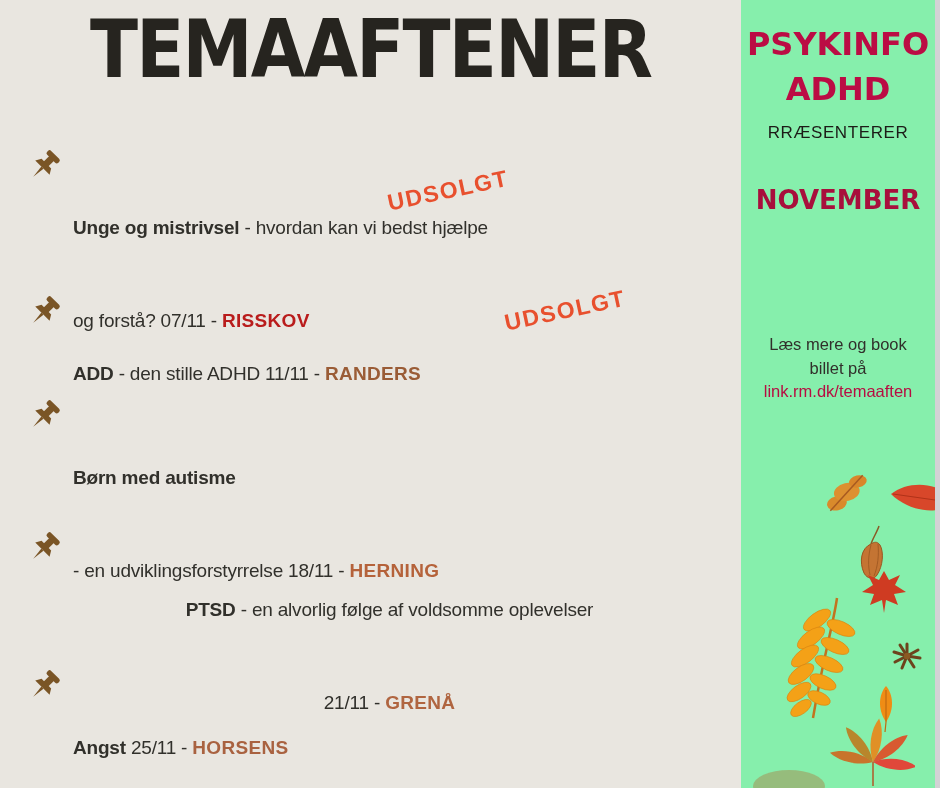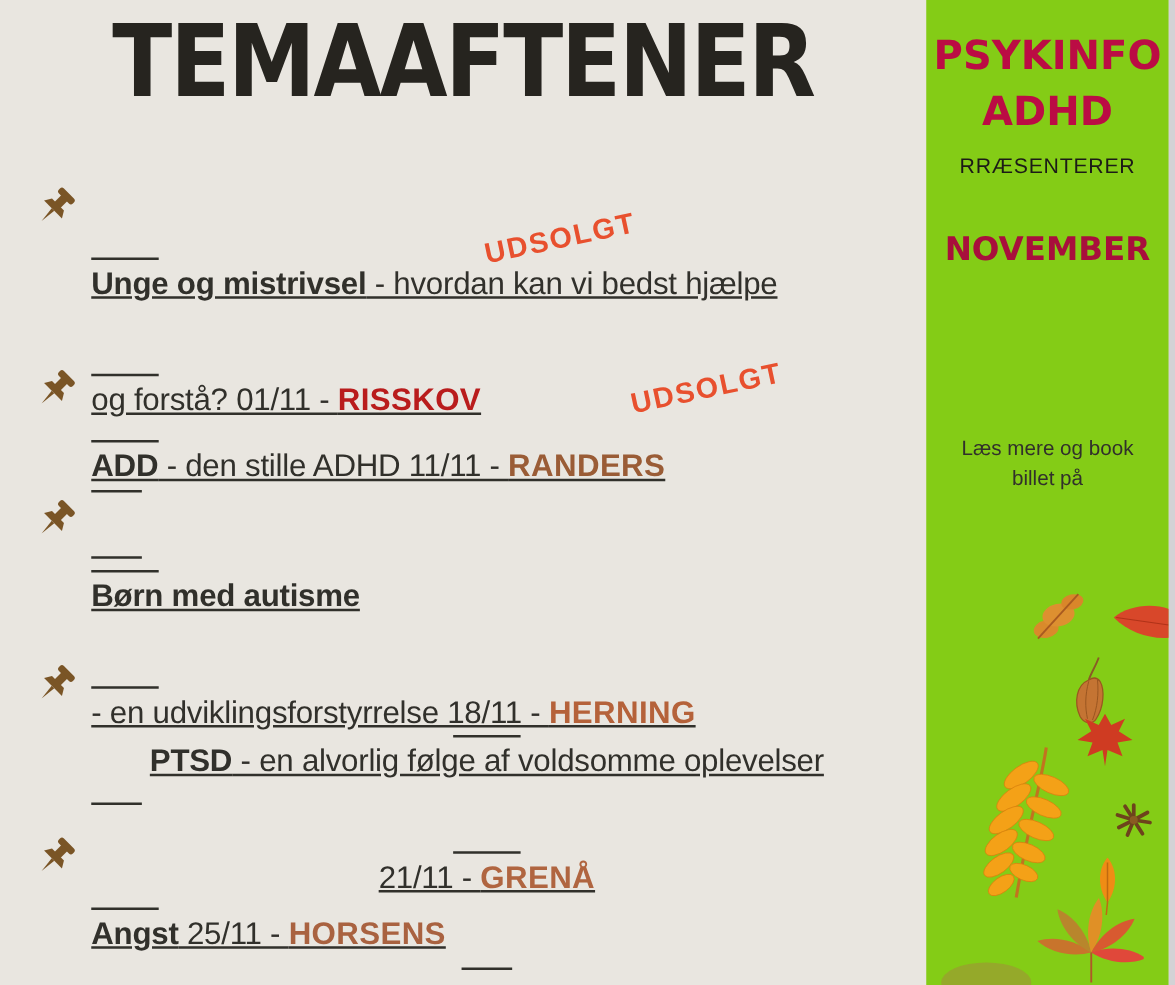--- a/index.html
+++ b/index.html
@@ -14,42 +14,41 @@
     position:absolute; left:0; top:2px; width:741px; text-align:center;
     font-family:"DejaVu Sans", sans-serif;
     font-size:80px; font-weight:bold; letter-spacing:-2px;
     transform:scaleX(0.88); transform-origin:center top;
     margin:0; line-height:96px;
   }
   .event{position:absolute; left:26px; width:680px;}
   .e1{top:150px;} .e2{top:296px;} .e3{top:400px;} .e4{top:532px;text-align:center;} .e5{top:670px;}
   .pin{position:absolute; left:0; top:-2px; width:36px; height:36px;}
   .etext{
-    margin-left:47px; font-size:25px; line-height:31px; letter-spacing:-0.2px;
+    margin-left:47px; font-size:19px; line-height:31px; letter-spacing:-0.2px;
     white-space:pre-wrap;
-    text-decoration:underline;
   }
   .etext b{font-weight:bold;}
   .loc{font-weight:bold; letter-spacing:0.3px;}
   .badge{
     position:absolute; font-weight:bold; font-size:23px; letter-spacing:1.5px;
     transform:rotate(-12deg); transform-origin:left center; white-space:nowrap;
   }
   .b1{left:362px; top:40px;}
   .b2{left:479px; top:14px;}
   
   .sidebar{
     position:absolute; left:741px; top:0; width:194px; height:788px;
     overflow:hidden;
   }
   .sb-text{position:absolute; width:100%; text-align:center; margin:0;}
   .brand{top:22px; font-family:"DejaVu Sans", sans-serif; font-weight:bold; font-size:32px; line-height:45px; letter-spacing:0;}
   .presents{top:122px; font-size:17px; letter-spacing:0.6px; line-height:22px;}
   .month{top:180px; font-family:"DejaVu Sans", sans-serif; font-weight:bold; font-size:26px; line-height:40px;}
-  .cta{top:347px; font-size:16.5px; line-height:24px;}
+  .cta{top:332px; font-size:16.5px; line-height:24px;}
   .cta-link{top:380px; font-size:16.5px; line-height:22px;}
   .leaves{position:absolute; left:0; top:0; width:100%; height:100%;}
   .leaf{position:absolute;}
   .shadow-blob{
     position:absolute; left:12px; top:770px; width:72px; height:32px;
     background:#aa7e42; opacity:0.45; border-radius:50%;
   }
   
   .edge-strip{position:absolute; left:935px; top:0; width:5px; height:788px; background:#d3d2d5;}
 </style>
@@ -67,21 +66,21 @@
             <g transform="rotate(45 16 16)" fill="#7a5526">
               <rect x="9" y="2" width="14" height="5" rx="2"></rect>
               <rect x="13" y="6" width="6" height="8"></rect>
               <path d="M10,13 h12 l3,5 h-18 z"></path>
               <path d="M14.7,18 L17.3,18 L16,29.5 Z"></path>
             </g>
           </svg>
       </span>
       <div class="etext" style="color: rgb(49, 48, 43);">
         <div class="eline"><b>Unge og mistrivsel</b><span> - hvordan kan vi bedst hjælpe</span></div>
-        <div class="eline"><span>og forstå? 01/11 - </span><b class="loc" style="color: #b91c1c;">RISSKOV</b></div>
+        <div class="eline"><span>og forstå? 07/11 - </span><b class="loc" style="color: #b91c1c;">RISSKOV</b></div>
       </div>
       <span class="badge b1" style="color: rgb(232, 80, 46);">UDSOLGT</span>
     </div>
 
     <div class="event e2">
       <span class="pin">
         <svg width="36" height="36" viewBox="0 0 32 32">
             <g transform="rotate(45 16 16)" fill="#7a5526">
               <rect x="9" y="2" width="14" height="5" rx="2"></rect>
               <rect x="13" y="6" width="6" height="8"></rect>
@@ -140,33 +139,34 @@
               <path d="M14.7,18 L17.3,18 L16,29.5 Z"></path>
             </g>
           </svg>
       </span>
       <div class="etext" style="color: rgb(49, 48, 43);">
         <div class="eline"><b>Angst</b><span> 25/11 - </span><b class="loc" style="color: rgb(169, 98, 64);">HORSENS</b></div>
       </div>
     </div>
   </div>
 
-  <aside class="sidebar" style="background-color: #84cc16;">
+  <aside class="sidebar" style="background-color: #86efac;">
     <div class="sb-text brand" style="color: rgb(187, 12, 68);">
       <div>PSYKINFO</div>
       <div>ADHD</div>
     </div>
     <div class="sb-text presents" style="color: rgb(28, 27, 23);">RRÆSENTERER</div>
     <div class="sb-text month" style="color: rgb(168, 15, 60);">
       <div>NOVEMBER</div>
     </div>
     <div class="sb-text cta" style="color: rgb(49, 48, 43);">
       <div>Læs mere og book</div>
       <div>billet på</div>
     </div>
+    <div class="sb-text cta-link" style="color: rgb(182, 13, 66);">link.rm.dk/temaaften</div>
 
     <div class="leaves">
       <svg class="leaf" style="left:82px; top:471px;" width="48" height="44" viewBox="0 0 48 44">
         <g transform="rotate(-12 24 22)">
             <ellipse cx="12" cy="30" rx="10" ry="7" fill="#d98a2b"></ellipse>
             <ellipse cx="24" cy="21" rx="13" ry="9" fill="#dd9030"></ellipse>
             <ellipse cx="37" cy="13" rx="9" ry="6" fill="#d9862a"></ellipse>
             <path d="M4,36 L43,8" stroke="#a85a20" stroke-width="1.5" fill="none"></path>
           </g>
       </svg>

